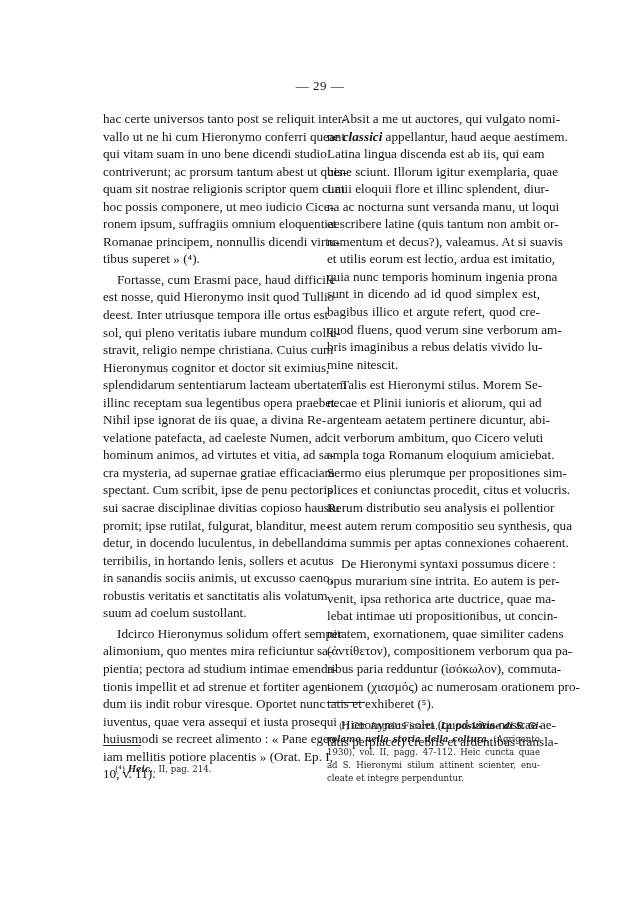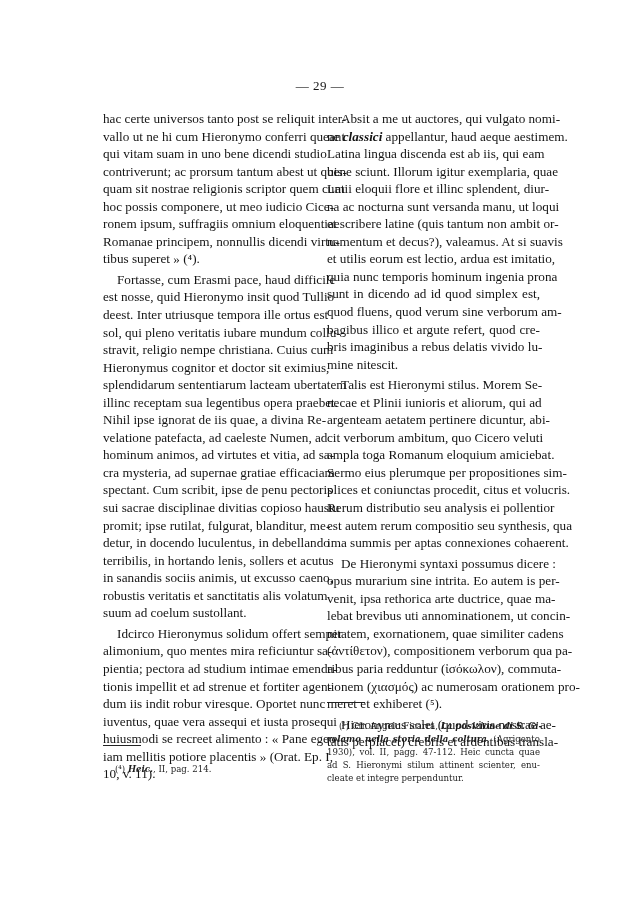--- a/index.html
+++ b/index.html
@@ -125,45 +125,45 @@
     <div class="line">ne <i>classici</i> appellantur, haud aeque aestimem.</div>
     <div class="line">Latina lingua discenda est ab iis, qui eam</div>
     <div class="line">bene sciunt. Illorum igitur exemplaria, quae</div>
     <div class="line">Latii eloquii flore et illinc splendent, diur-</div>
     <div class="line">na ac nocturna sunt versanda manu, ut loqui</div>
     <div class="line">et scribere latine (quis tantum non ambit or-</div>
     <div class="line">namentum et decus?), valeamus. At si suavis</div>
     <div class="line">et utilis eorum est lectio, ardua est imitatio,</div>
     <div class="line">quia nunc temporis hominum ingenia prona</div>
     <div class="line">sunt in dicendo ad id quod simplex est,</div>
+    <div class="line">bagibus illico et argute refert, quod cre-</div>
     <div class="line">quod fluens, quod verum sine verborum am-</div>
-    <div class="line">bagibus illico et argute refert, quod cre-</div>
     <div class="line">bris imaginibus a rebus delatis vivido lu-</div>
     <div class="line last">mine nitescit.</div>
     <div class="gap"></div>
     <div class="line indent">Talis est Hieronymi stilus. Morem Se-</div>
     <div class="line">necae et Plinii iunioris et aliorum, qui ad</div>
     <div class="line">argenteam aetatem pertinere dicuntur, abi-</div>
     <div class="line">cit verborum ambitum, quo Cicero veluti</div>
     <div class="line">ampla toga Romanum eloquium amiciebat.</div>
     <div class="line">Sermo eius plerumque per propositiones sim-</div>
     <div class="line">plices et coniunctas procedit, citus et volucris.</div>
     <div class="line">Rerum distributio seu analysis ei pollentior</div>
     <div class="line">est autem rerum compositio seu synthesis, qua</div>
     <div class="line last">ima summis per aptas connexiones cohaerent.</div>
     <div class="gap"></div>
     <div class="line indent">De Hieronymi syntaxi possumus dicere :</div>
     <div class="line">opus murarium sine intrita. Eo autem is per-</div>
     <div class="line">venit, ipsa rethorica arte ductrice, quae ma-</div>
-    <div class="line">lebat brevibus uti annominationem, ut concin-</div>
+    <div class="line">lebat intimae uti propositionibus, ut concin-</div>
     <div class="line">nitatem, exornationem, quae similiter cadens</div>
     <div class="line">(ἀντίθετον), compositionem verborum qua pa-</div>
     <div class="line">ribus paria redduntur (ἰσόκωλον), commuta-</div>
     <div class="line">tionem (χιασμός) ac numerosam orationem pro-</div>
-    <div class="line last">meret et exhiberet (⁵).</div>
+    <div class="line last">tatis et exhiberet (⁵).</div>
     <div class="gap"></div>
     <div class="line indent">Hieronymus solet (quod viris nostrae ae-</div>
     <div class="line last">tatis perplacet) crebris et ardentibus transla-</div>
   </div>
 
 <div class="rule rule-left"></div>
 <div class="rule rule-right"></div>
 
 <div class="footnote fn-left" id="fn-left">
     <div class="fn-line indent last">(⁴) <i>Heic.</i>, II, pag. 214.</div>

